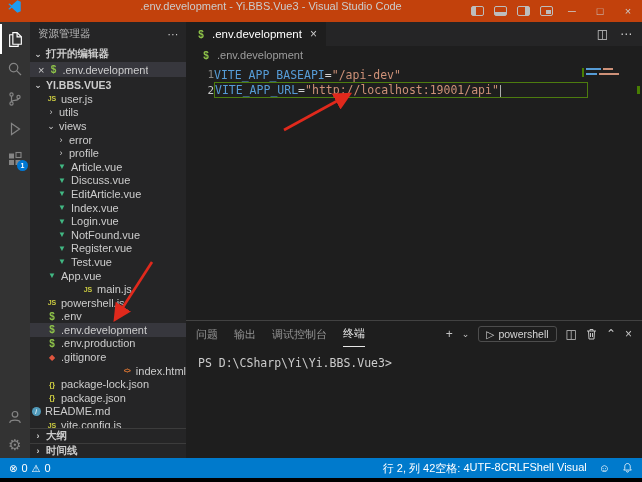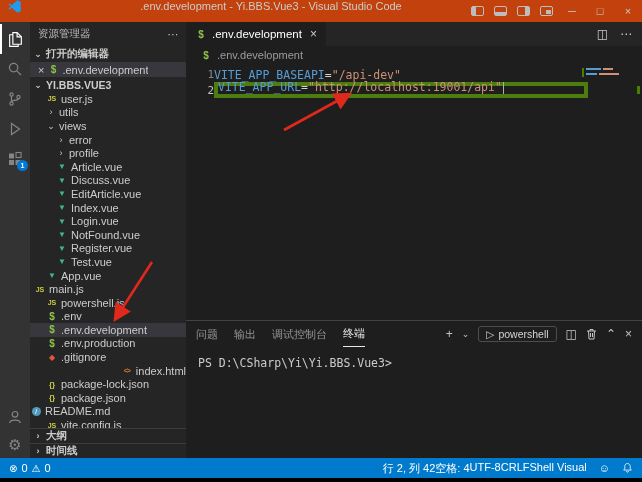--- a/index.html
+++ b/index.html
@@ -58,21 +58,21 @@
   .tabbar{flex:0 0 24px;background:#252526;display:flex;align-items:stretch}
   .tab{display:flex;align-items:center;gap:5px;padding:0 9px;background:#1e1e1e;color:#ffffff;font-size:11.5px}
   .tab-close{color:#cccccc;margin-left:3px;font-size:12px}
   .tabbar-right{margin-left:auto;display:flex;align-items:center;gap:12px;padding-right:10px;color:#cccccc;font-size:12px}
   .breadcrumb{flex:0 0 18px;display:flex;align-items:center;gap:5px;padding-left:14px;color:#9d9d9d;font-size:11px;background:#1e1e1e}
   .code-area{flex:1;position:relative;padding-top:2px;font-family:"DejaVu Sans Mono","Liberation Mono",monospace;font-size:11.5px}
   .code-line{display:flex;height:16px;align-items:center}
   .ln{flex:0 0 28px;text-align:right;color:#858585;font-size:11px}
   .ln.cur{color:#c6c6c6}
   .lt{flex:1;margin-left:0;margin-right:54px;display:flex;align-items:flex-end;height:100%;white-space:pre}
-  .lt.current{border:4px solid #4d7c0f}
+  .lt.current{border:1px solid #4d7c0f}
   .tok-variable{color:#569cd6}
   .tok-operator{color:#d4d4d4}
   .tok-string{color:#ce9178}
   .cursor{width:1px;height:12px;background:#aeafad;margin-left:1px}
   .minimap{position:absolute;top:4px;right:12px;width:44px}
   .mm-row{display:flex;gap:2px;height:2px;margin-bottom:3px}
   .mm-b{background:#569cd6}.mm-o{background:#ce9178}
   .mm-git{position:absolute;top:4px;right:58px;width:2px;height:9px;background:#487e02}
   .overview-mark{position:absolute;top:22px;right:2px;width:3px;height:8px;background:#487e02}
 
@@ -241,21 +241,21 @@
             <span class="lab">Register.vue</span>
           </div>
           <div class="tree-row" style="padding-left: 26px;">
             <span class="fi fi-vue">▼</span>
             <span class="lab">Test.vue</span>
           </div>
           <div class="tree-row" style="padding-left: 16px;">
             <span class="fi fi-vue">▼</span>
             <span class="lab">App.vue</span>
           </div>
-          <div class="tree-row" style="padding-left: 4px;">
+          <div class="tree-row" style="padding-left: 16px; margin-left: 36px;">
             <span class="fi fi-js">JS</span>
             <span class="lab">main.js</span>
           </div>
           <div class="tree-row" style="padding-left: 16px;">
             <span class="fi fi-js">JS</span>
             <span class="lab">powershell.js</span>
           </div>
           <div class="tree-row" style="padding-left: 16px;">
             <span class="fi fi-env">$</span>
             <span class="lab">.env</span>

